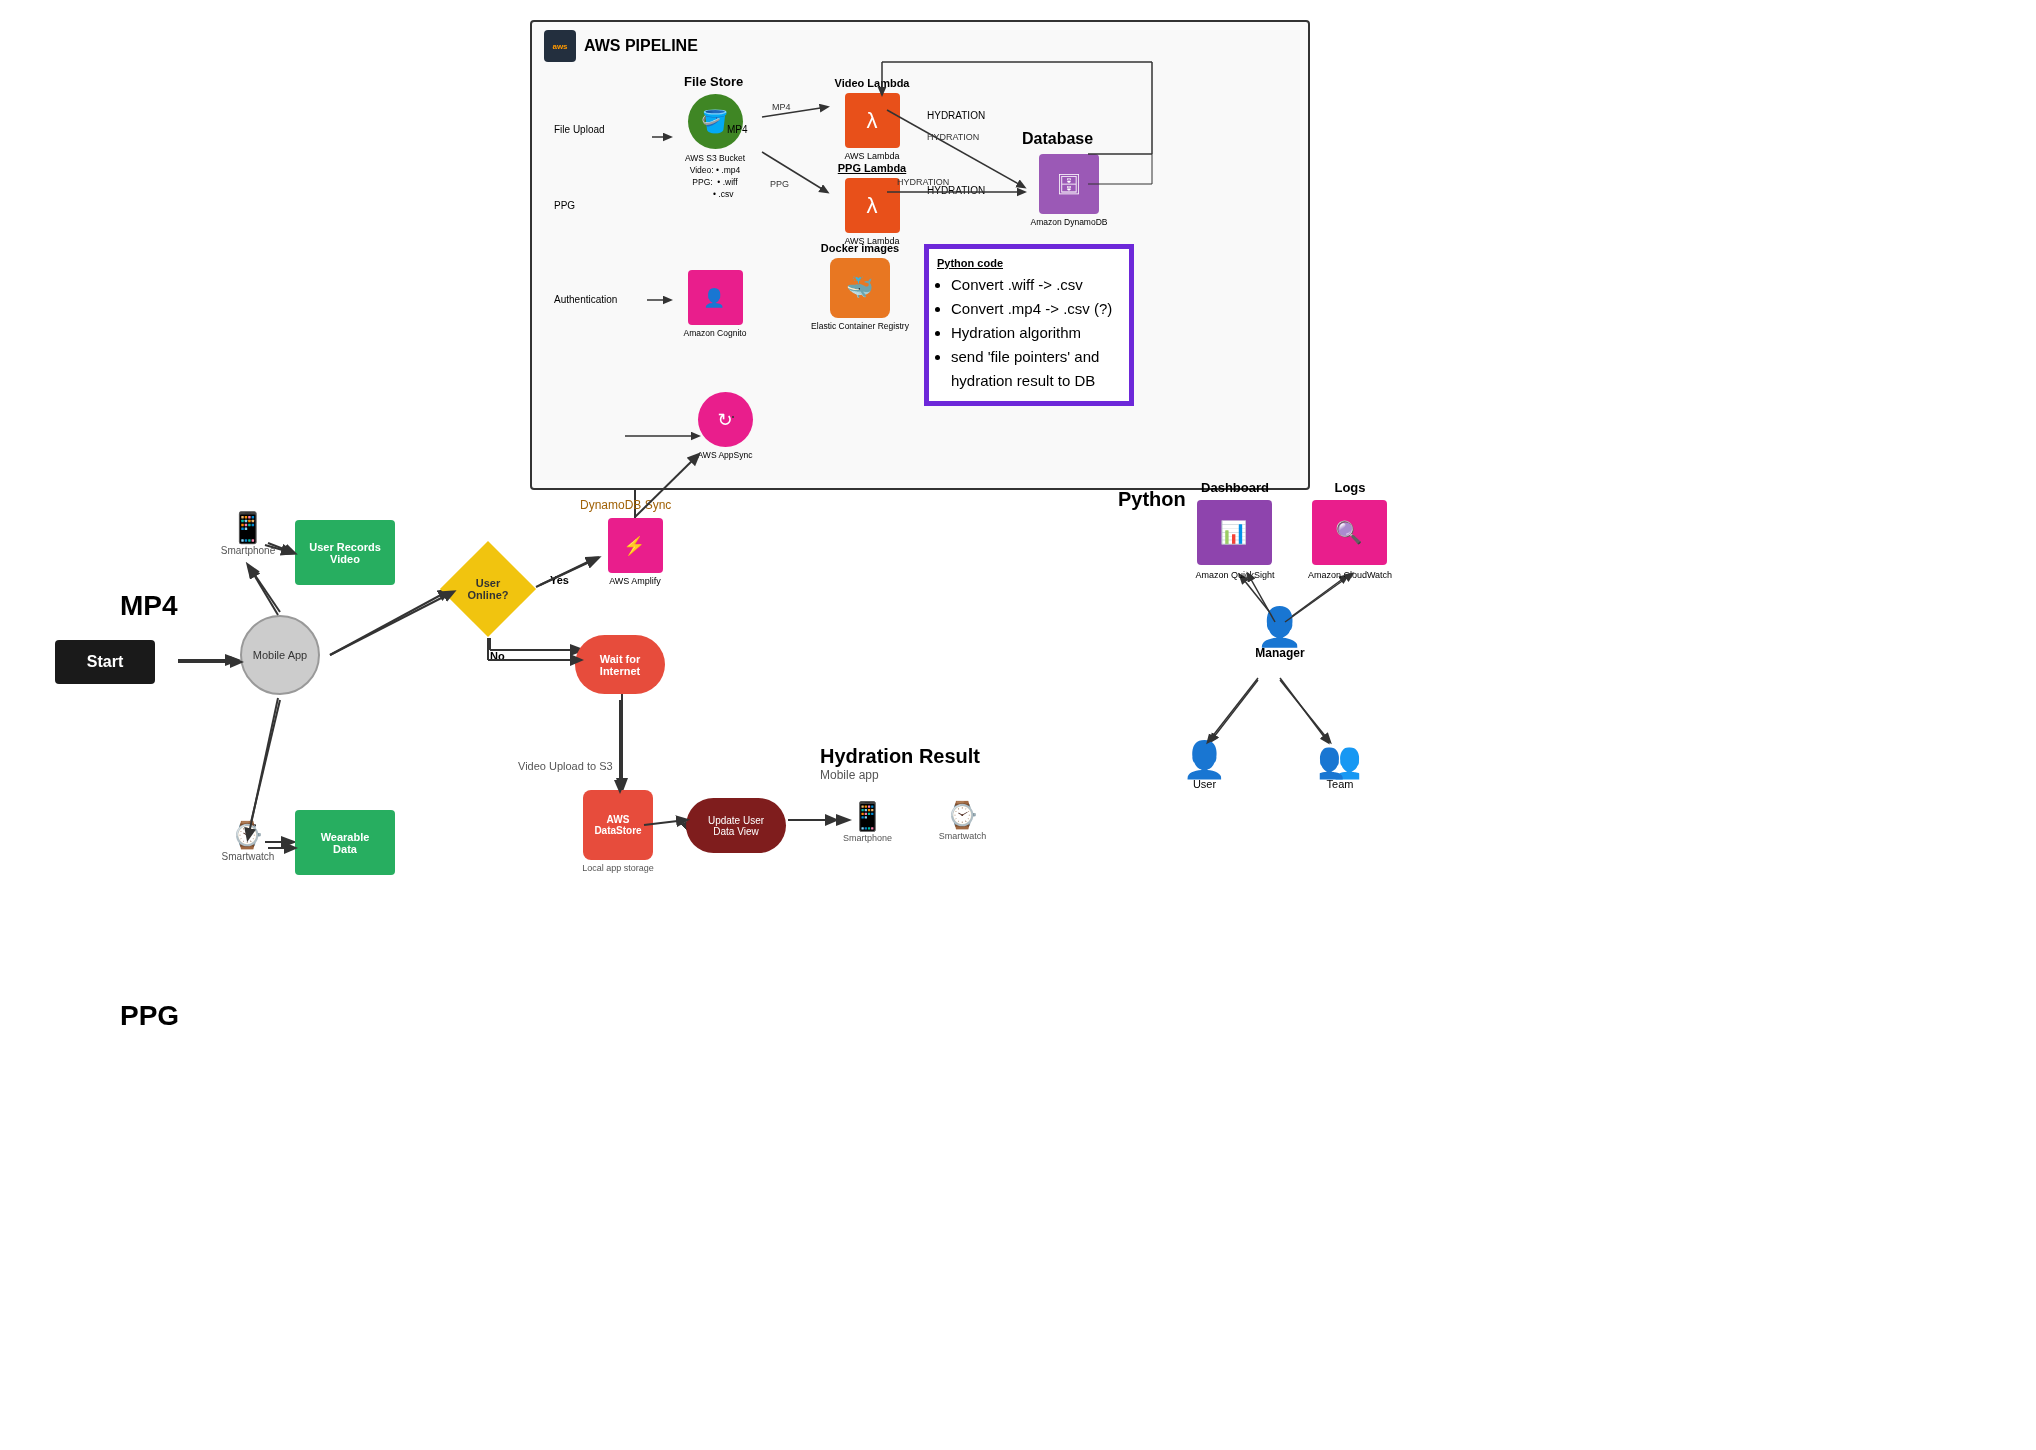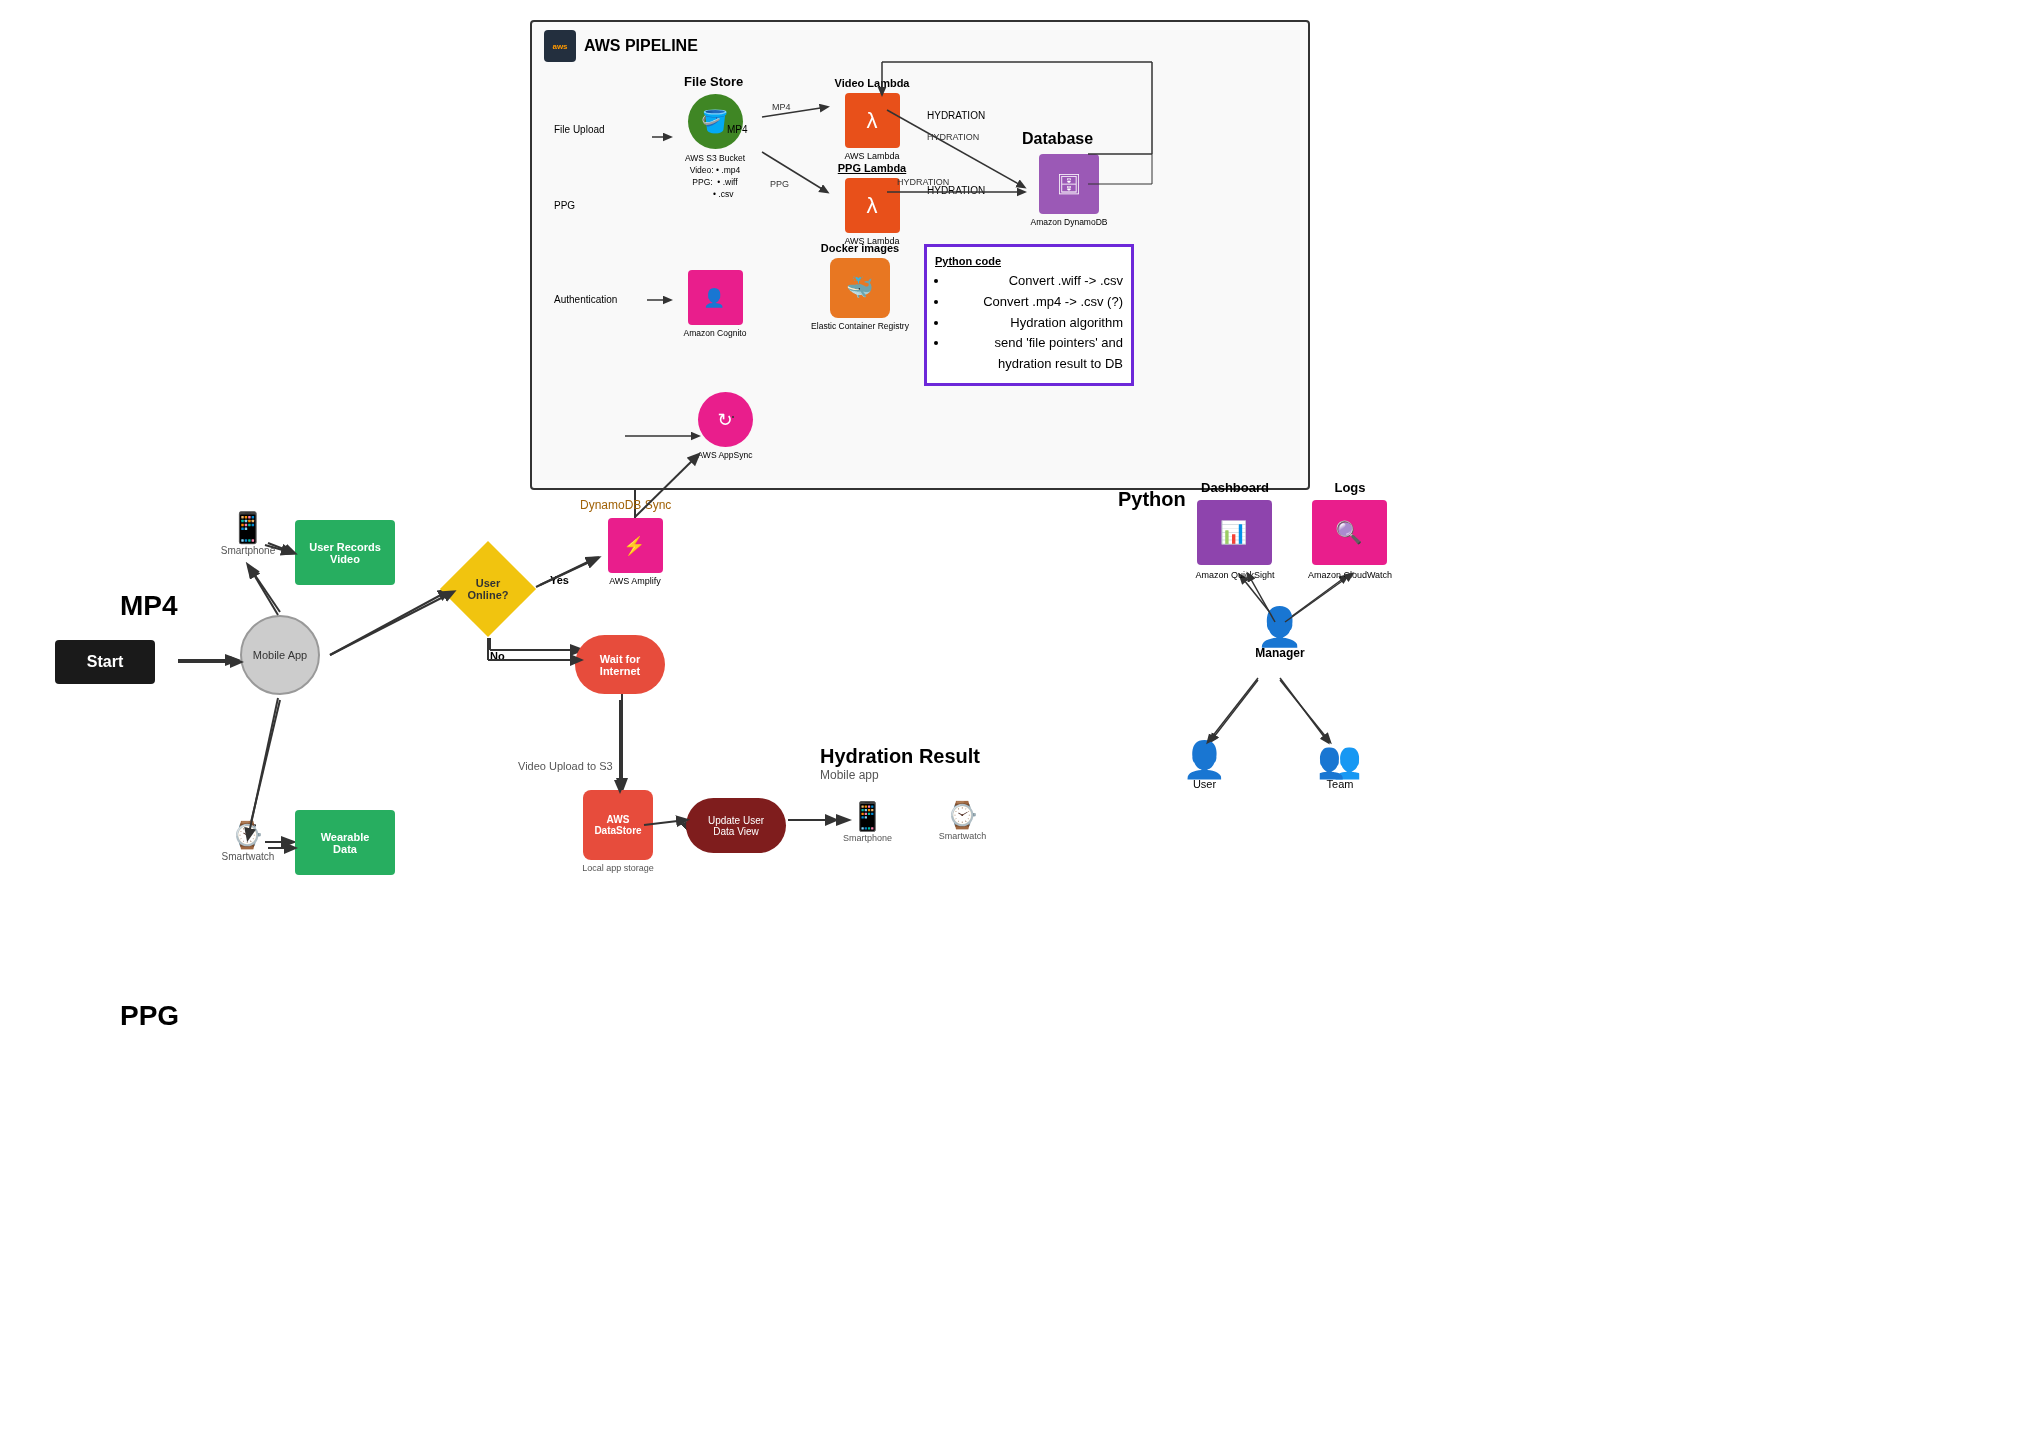--- a/index.html
+++ b/index.html
@@ -261,23 +261,23 @@
     </div>
 
     <div style="position:absolute;top:88px;left:395px;font-size:10px;">HYDRATION</div>
     <div style="position:absolute;top:163px;left:395px;font-size:10px;">HYDRATION</div>
 
     <div style="position:absolute;top:248px;left:138px;width:90px;text-align:center;">
       <div style="width:55px;height:55px;background:#e91e8c;border-radius:4px;display:flex;align-items:center;justify-content:center;color:white;font-size:18px;margin:0 auto;">👤</div>
       <div style="font-size:8.5px;margin-top:3px;">Amazon Cognito</div>
     </div>
 
-    <div style="position:absolute;top:222px;left:392px;width:210px;padding:8px;border:3px solid #6d28d9;background:white;">
+    <div style="position:absolute;top:222px;left:392px;width:210px;padding:8px;border:5px solid #6d28d9;background:white;">
       <div style="font-weight:bold;font-size:11px;text-decoration:underline;margin-bottom:4px;">Python code</div>
-      <ul style="padding-left:14px;font-size:13px;line-height:1.6;text-align:right;">
+      <ul style="padding-left:14px;font-size:15px;line-height:1.6;">
         <li>Convert .wiff -&gt; .csv</li>
         <li>Convert .mp4 -&gt; .csv (?)</li>
         <li>Hydration algorithm</li>
         <li>send 'file pointers' and hydration result to DB</li>
       </ul>
     </div>
 
     <div style="position:absolute;top:370px;left:148px;width:90px;text-align:center;">
       <div style="width:55px;height:55px;background:#e91e8c;border-radius:50%;display:flex;align-items:center;justify-content:center;color:white;font-size:18px;margin:0 auto;">↻</div>
       <div style="font-size:8.5px;margin-top:3px;">AWS AppSync</div>

